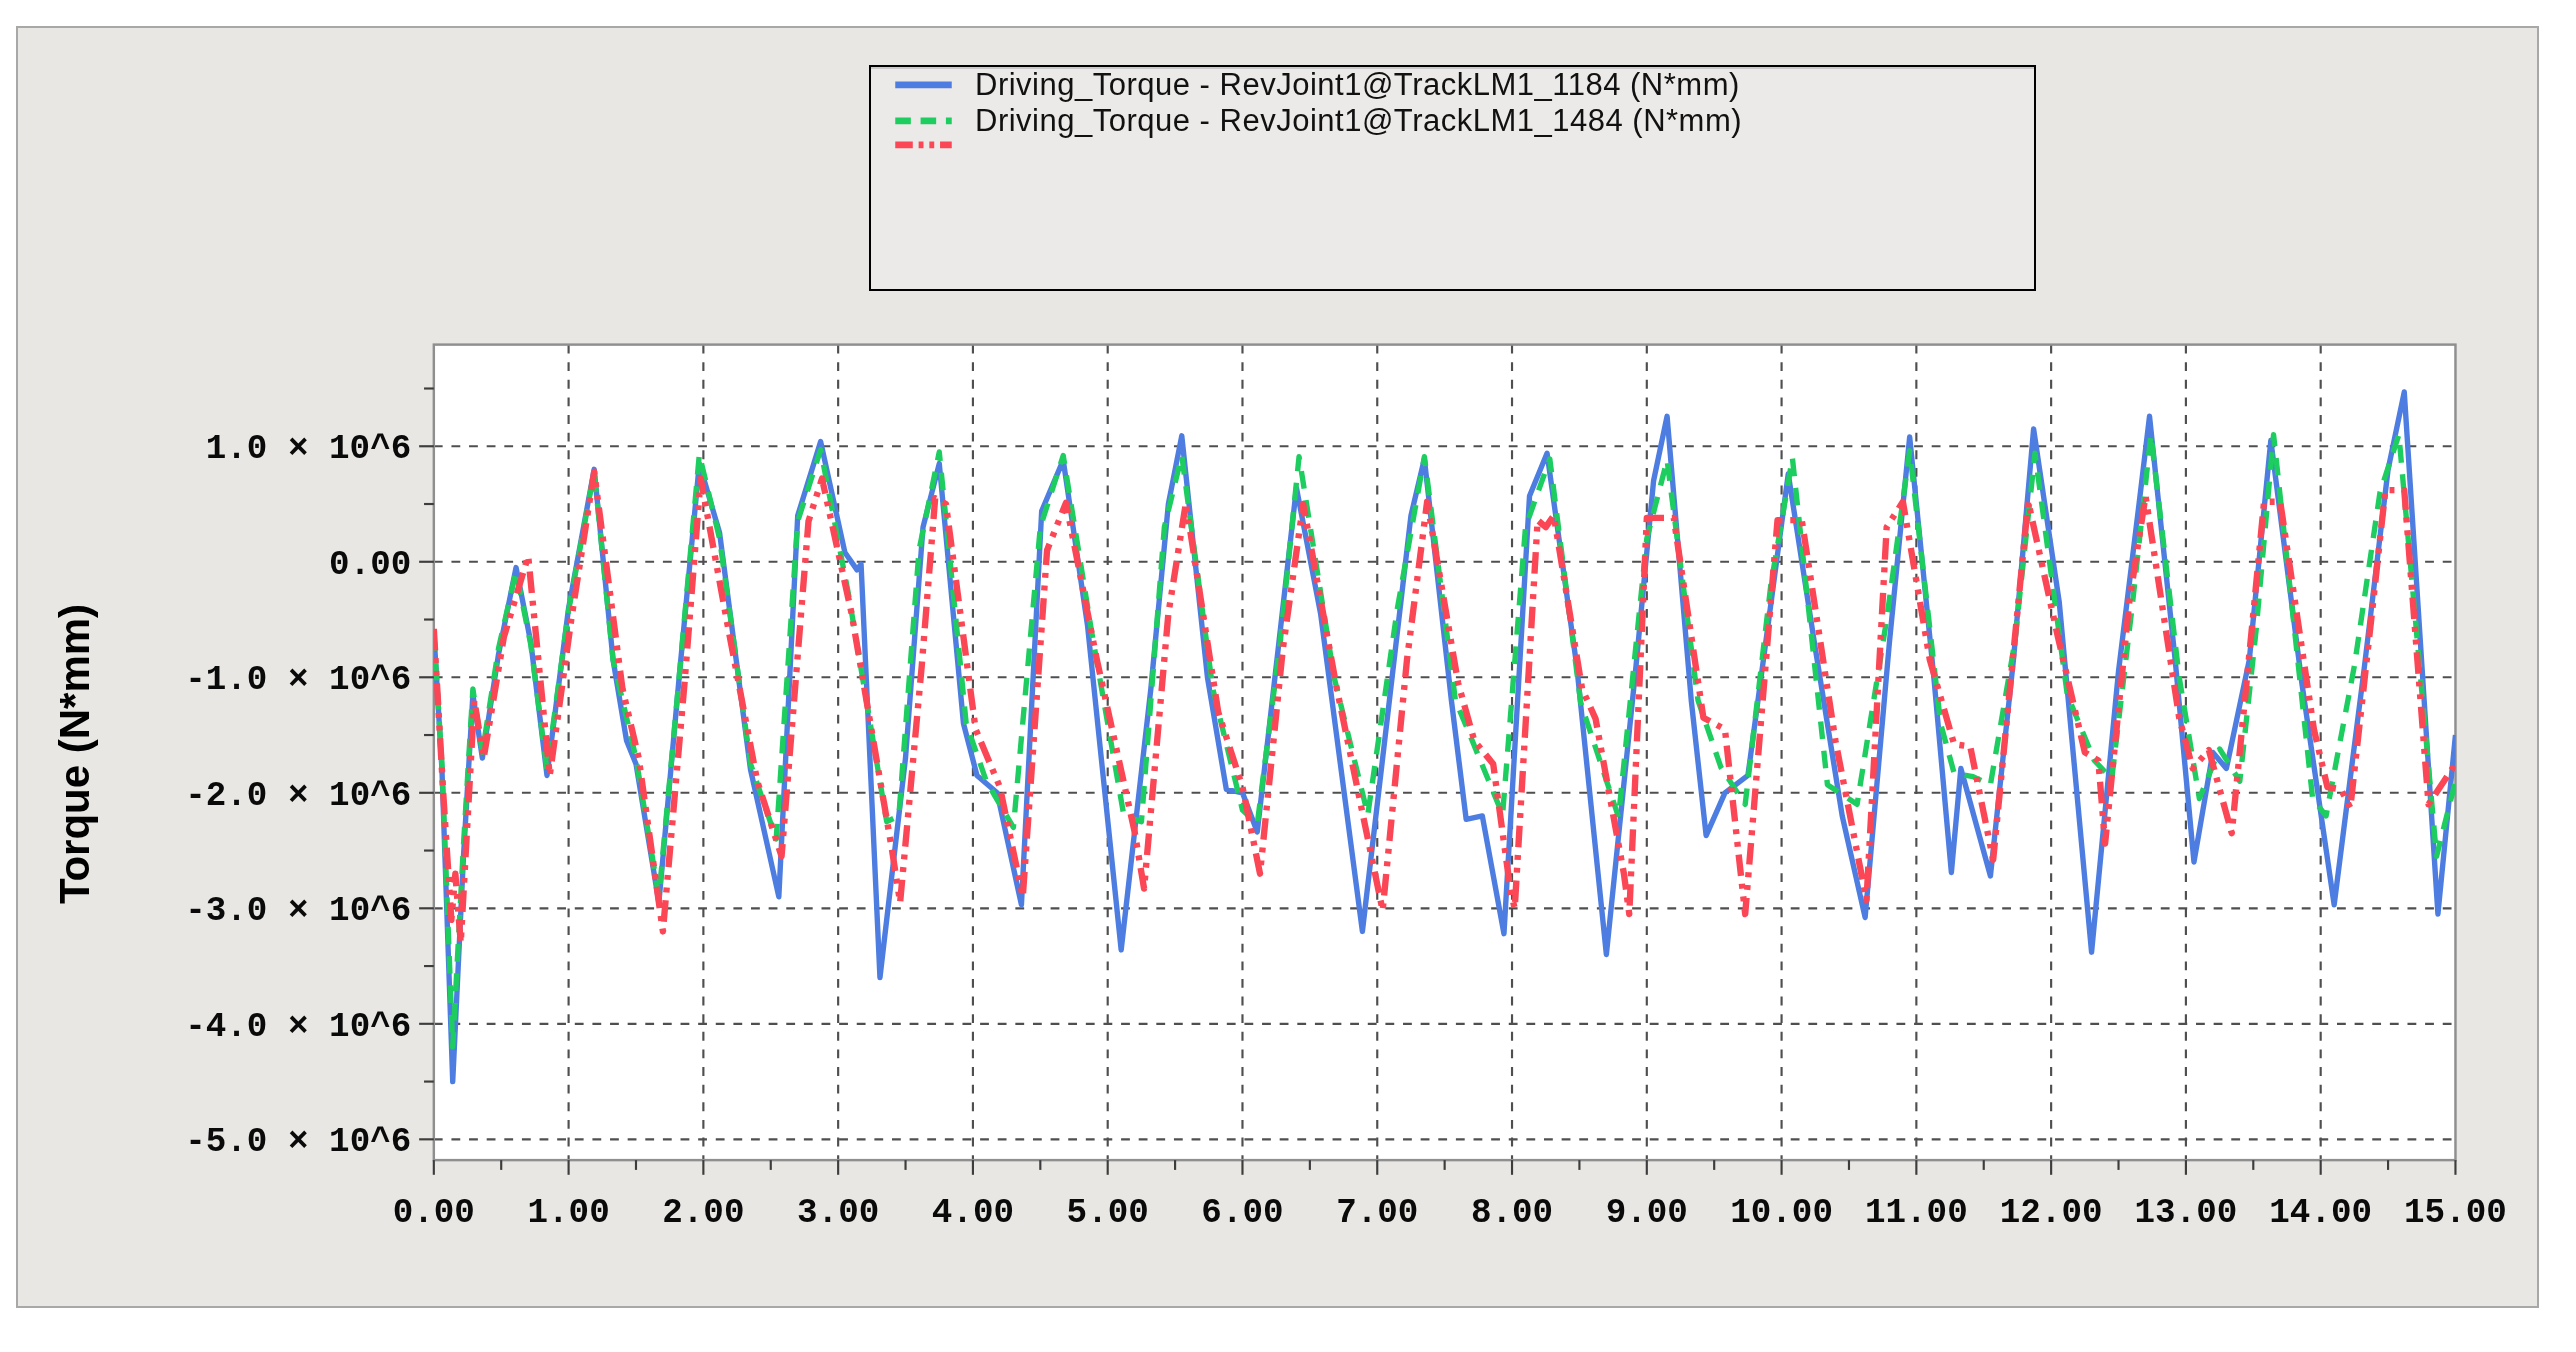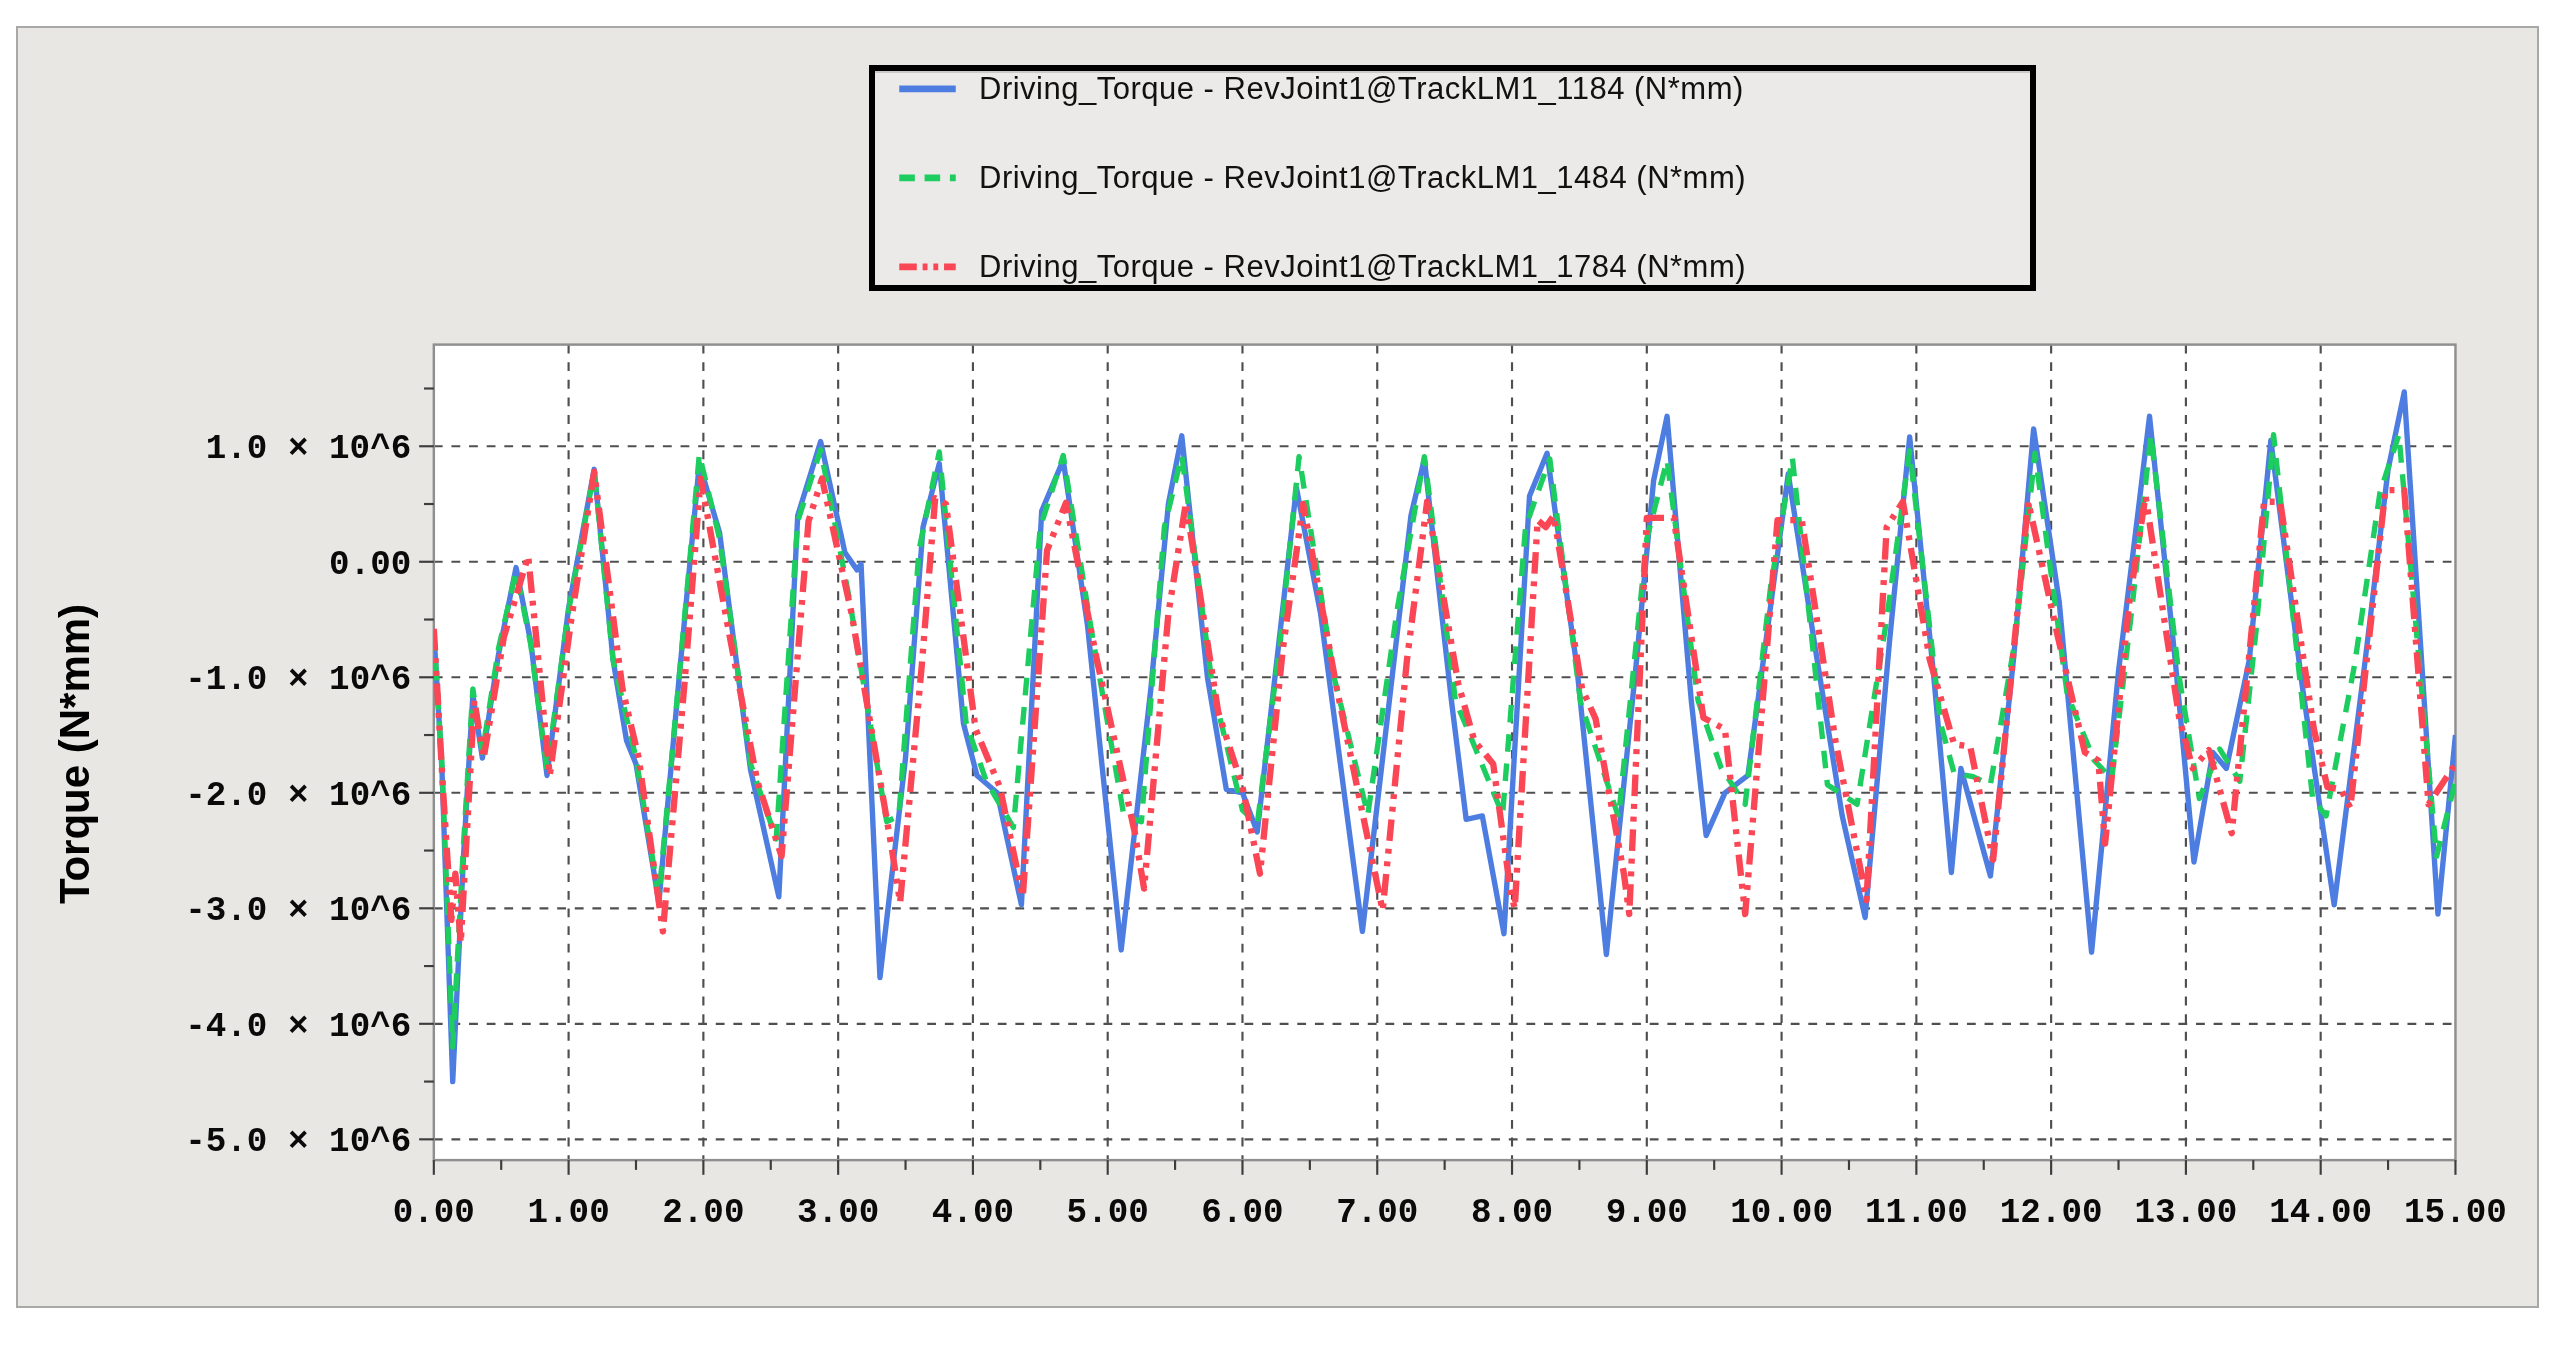--- a/index.html
+++ b/index.html
@@ -7,22 +7,22 @@
           font-family:"Liberation Sans","DejaVu Sans",sans-serif;}
   .panel{position:absolute;left:15.7px;top:25.5px;width:2523px;height:1282px;
          background:#e8e7e4;border:2.9px solid #a8a8a8;box-sizing:border-box;}
   .chart-svg{position:absolute;left:0;top:0;width:2576px;height:1352px;}
   .tick-label{font-family:"Liberation Mono","DejaVu Sans Mono",monospace;
               font-weight:bold;font-size:35px;fill:#0a0a0a;}
   .axis-title{position:absolute;font-weight:bold;font-size:42px;color:#000;white-space:nowrap;}
   .x-title{left:1283px;top:1236px;width:323px;text-align:center;}
   .y-title{left:-317px;top:730px;width:783px;text-align:center;transform:rotate(-90deg);transform-origin:center center;}
   .legend{position:absolute;left:869px;top:65px;width:1167px;height:226px;
-          background:#eceae8;border:6px solid #000000;box-sizing:border-box;
-          box-shadow:inset 0 2px 0 #c9c9c9;display:flex;flex-direction:column;justify-content:space-between;}
+          background:#eceae8;border:2px solid #000000;box-sizing:border-box;
+          box-shadow:inset 0 2px 0 #c9c9c9;display:flex;flex-direction:column;justify-content:flex-start;}
   .legend-row{display:flex;align-items:center;padding-left:21.5px;}
   .legend-swatch{width:61px;height:11.7px;margin-right:21.5px;flex:0 0 auto;}
   .legend-text{font-size:31px;color:#111;letter-spacing:0.5px;white-space:nowrap;}
 </style>
 </head>
 <body>
 
 <div class="canvas">
   <div class="panel"></div>
 
@@ -140,17 +140,16 @@
     <div class="legend-row">
       <svg class="legend-swatch" viewBox="0 0 62 12">
           <line class="sw" x1="2" y1="6" x2="60" y2="6" stroke="#1ecd5f" stroke-width="7" stroke-dasharray="16 10"></line>
         </svg>
       <span class="legend-text">Driving_Torque - RevJoint1@TrackLM1_1484 (N*mm)</span>
     </div>
     <div class="legend-row">
       <svg class="legend-swatch" viewBox="0 0 62 12">
           <line class="sw" x1="2" y1="6" x2="60" y2="6" stroke="#fa4655" stroke-width="7" stroke-dasharray="18 6 5 6 5 6"></line>
         </svg>
-      <span class="legend-text">Driving_Torque - RevJoint1@TrackLM1_1784 (N*mm)</span>
     </div>
   </div>
 </div>
 
 
 </body></html>

